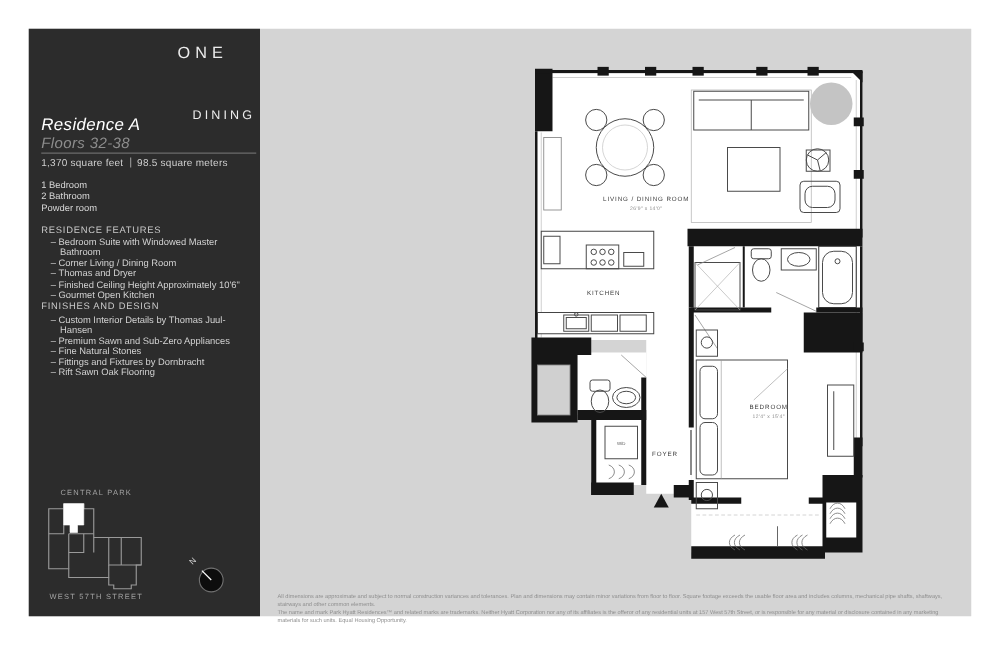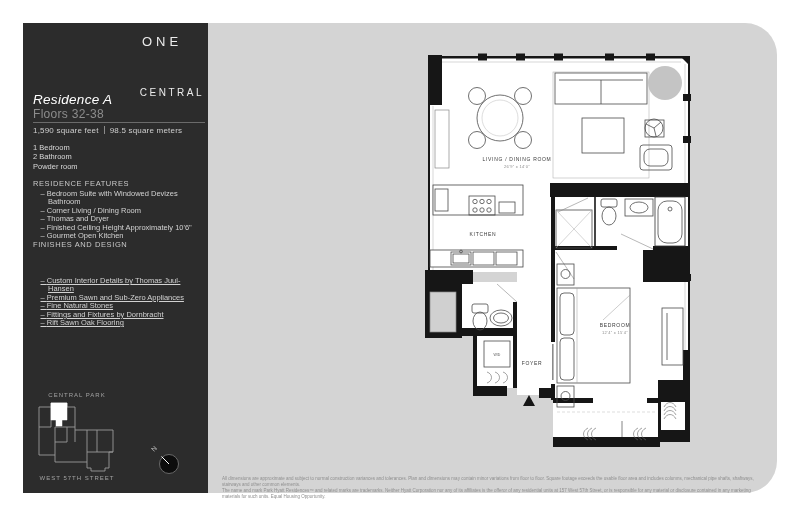--- a/index.html
+++ b/index.html
@@ -1,36 +1,36 @@
 <!DOCTYPE html>
 <html><head>
 <meta charset="utf-8">
 <style>
   html,body{margin:0;padding:0;width:800px;height:517px;background:#ffffff;overflow:hidden;
             font-family:"Liberation Sans",sans-serif;-webkit-font-smoothing:antialiased;}
-  #canvas{position:absolute;left:23px;top:23px;width:754px;height:470px;background:#d4d4d4;border-radius:32px;}
+  #canvas{position:absolute;left:23px;top:23px;width:754px;height:470px;background:#d4d4d4;}
   #sidebar{position:absolute;left:0;top:0;width:185px;height:470px;background:#2c2c2c;color:#d8d8d8;}
   .abs{position:absolute;}
   
   #logo{position:absolute;top:8px;right:4px;width:76px;height:70px;color:#ececec;}
   #logo .one{position:absolute;top:3px;left:14px;font-size:13px;letter-spacing:4px;font-weight:300;}
   #logo .num{position:absolute;top:12px;left:4px;font-size:46px;font-weight:200;letter-spacing:-3px;line-height:1;}
   #logo .living{position:absolute;bottom:3px;right:0px;font-size:10px;letter-spacing:2.5px;font-weight:300;}
   
   .res-title{left:10px;top:69px;font-size:13.5px;color:#ffffff;letter-spacing:.3px;font-style:italic;}
-  .res-floors{left:10px;top:84px;font-size:12px;color:#8d8d8d;letter-spacing:.3px;}
+  .res-floors{left:10px;top:84px;font-size:12px;color:#8d8d8d;letter-spacing:.3px;font-style:italic;}
   .rule{left:10px;top:99px;width:172px;border-top:1px solid #6b6b6b;height:0;}
   .area{left:10px;top:103px;font-size:8px;color:#cfcfcf;letter-spacing:.2px;}
   .area .sep{display:inline-block;width:1px;height:8px;background:#8a8a8a;margin:0 5px;vertical-align:-1px;}
   .rooms{left:10px;top:120px;font-size:7.5px;line-height:9.3px;color:#d8d8d8;}
   .sec-head{font-size:7.5px;letter-spacing:.6px;color:#c9c9c9;}
   .feat-head{left:10px;top:156px;}
   .fin-head{left:10px;top:217px;}
   .featlist{left:10px;top:167px;width:168px;font-size:7.5px;line-height:8.4px;color:#d2d2d2;}
-  .finlist{left:10px;top:254px;width:168px;font-size:7.5px;line-height:8.4px;color:#d2d2d2;text-decoration:underline;}
+  .finlist{left:10px;top:229px;width:168px;font-size:7.5px;line-height:8.4px;color:#d2d2d2;}
   .feat{padding-left:15px;text-indent:-7.5px;}
   .feat::before{content:"\2013\00a0";}
   
   .map-top-label{left:0;top:369px;width:108px;text-align:center;font-size:6px;letter-spacing:1px;color:#a2a2a2;}
   .map-bot-label{left:0;top:452px;width:108px;text-align:center;font-size:6px;letter-spacing:1px;color:#a2a2a2;}
   #mapsvg{position:absolute;left:8px;top:377px;}
   #compass{position:absolute;left:122px;top:416px;}
   
   .plan-label{font-size:5px;letter-spacing:.7px;fill:#3a3a3a;text-anchor:middle;}
   .plan-dims{font-size:4px;letter-spacing:.3px;fill:#8a8a8a;text-anchor:middle;}
@@ -41,40 +41,40 @@
 </style>
 </head>
 <body>
 
 <div id="canvas">
 
   <div id="sidebar">
 
     <div id="logo">
       <div class="one">ONE</div>
-      <div class="living">CENTRAL</div>
+      <div class="living">DINING</div>
     </div>
 
     <div class="abs res-title">Residence A</div>
     <div class="abs res-floors">Floors 32-38</div>
     <div class="abs rule"></div>
 
     <div class="abs area">
-      <span>1,590 square feet</span><span class="sep"></span><span>98.5 square meters</span>
+      <span>1,370 square feet</span><span class="sep"></span><span>98.5 square meters</span>
     </div>
 
     <div class="abs rooms">
         <div class="room-line">1 Bedroom</div>
         <div class="room-line">2 Bathroom</div>
         <div class="room-line">Powder room</div>
       </div>
 
     <div class="abs sec-head feat-head">RESIDENCE FEATURES</div>
     <div class="abs featlist">
-        <div class="feat">Bedroom Suite with Windowed Devizes Bathroom</div>
+        <div class="feat">Bedroom Suite with Windowed Master Bathroom</div>
         <div class="feat">Corner Living / Dining Room</div>
         <div class="feat">Thomas and Dryer</div>
         <div class="feat">Finished Ceiling Height Approximately 10'6"</div>
         <div class="feat">Gourmet Open Kitchen</div>
       </div>
 
     <div class="abs sec-head fin-head">FINISHES AND DESIGN</div>
     <div class="abs finlist">
         <div class="feat">Custom Interior Details by Thomas Juul-Hansen</div>
         <div class="feat">Premium Sawn and Sub-Zero Appliances</div>

